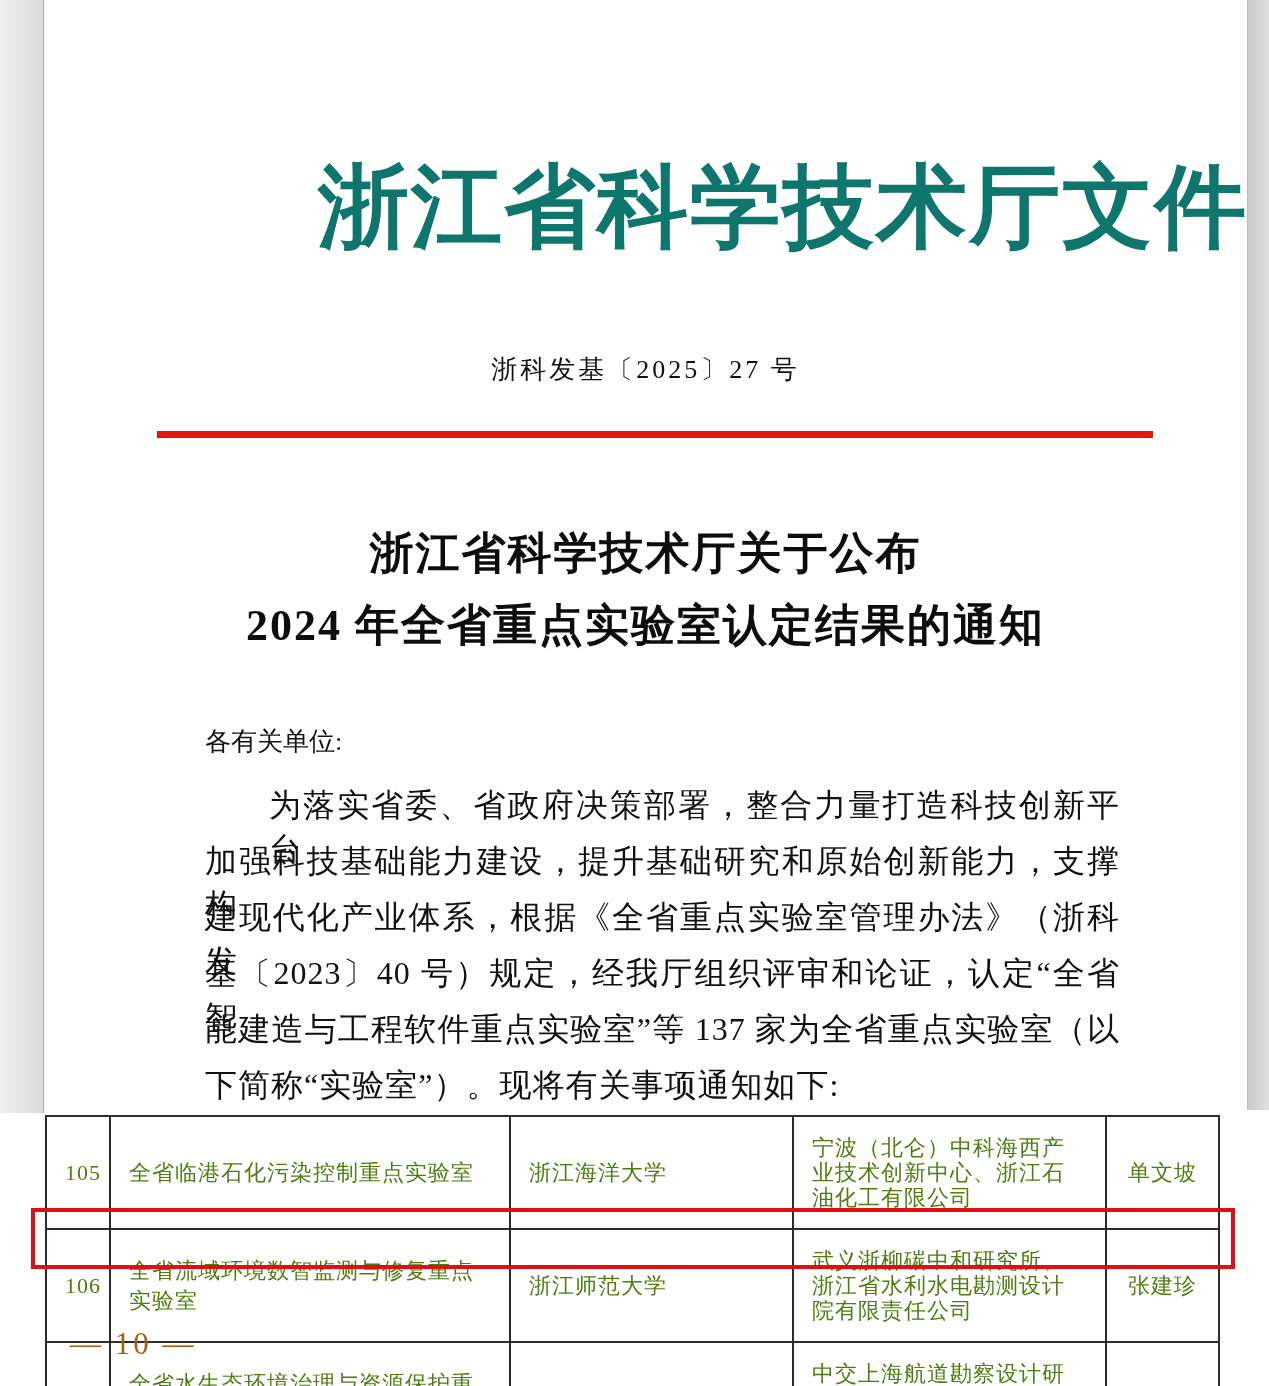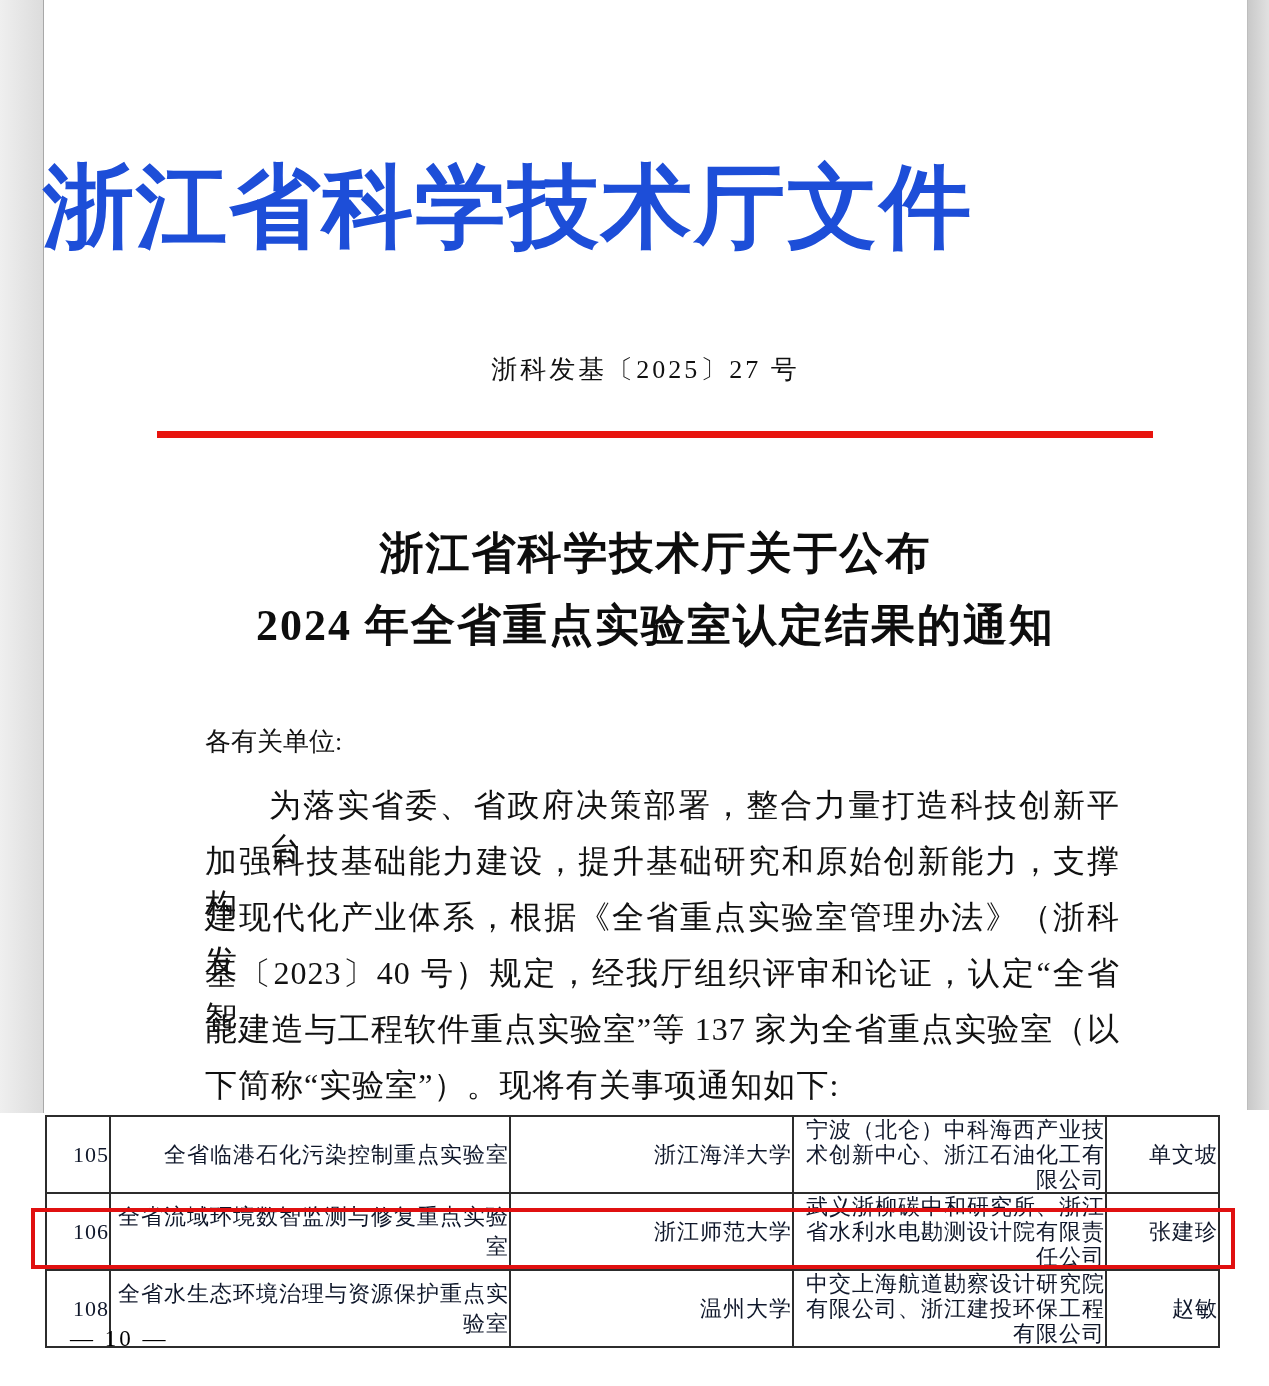--- a/index.html
+++ b/index.html
@@ -20,45 +20,44 @@
     border-right: 1px solid #a8a8a8;
   }
   .margin-right {
     left: 1247px; top: 0; width: 22px; height: 1110px;
     background: linear-gradient(to right, #c9c9c9, #e2e2e2);
     border-left: 1px solid #bdbdbd;
   }
 
   .header-title {
     left: 43px; width: 1205px; top: 146px;
-    text-align: left;
+    text-align: right;
     font-size: 91px; font-weight: bold;
     letter-spacing: 2px;
-    color: #1d4ed8;
+    color: #0f766e;
     white-space: nowrap;
   }
   .doc-number {
     left: 43px; width: 1205px; top: 352px;
     text-align: center;
     font-size: 26px;
     letter-spacing: 3px;
     color: #111;
   }
   .red-rule {
     left: 157px; top: 431px; width: 996px; height: 7px;
     background: #e8140e;
   }
   .notice-title {
     left: 43px; width: 1205px;
     text-align: center;
     font-size: 44px; font-weight: bold;
     letter-spacing: 2px;
     color: #0d0d0d;
     white-space: nowrap;
-    margin-left: 10px;
   }
   .notice-title.l1 { top: 524px; }
   .notice-title.l2 { top: 596px; text-align: center; }
 
   .salutation {
     left: 205px; top: 724px;
     font-size: 26px;
     color: #111;
   }
   .body-line {
@@ -83,25 +82,24 @@
   }
   table.lab-table {
     position: absolute; left: 45px; top: 2px;
     width: 1173px;
     border-collapse: collapse;
     table-layout: fixed;
   }
   table.lab-table td {
     border: 2px solid #2c2c2c;
     font-size: 22px;
-    color: #0f172a;
+    color: #4d7c0f;
     letter-spacing: 1px;
-    padding: 0;
+    padding: 18px;
     overflow: hidden;
-    text-align: right;
   }
   td.c-no   { text-align: center; font-size: 23px; font-family: "Liberation Serif", serif; margin-left: 48px; }
   td.c-lab  { padding-left: 22px; }
   td.c-org  { padding-left: 16px; }
   td.c-partner { font-size: 21px; line-height: 25px; padding: 2px 6px 2px 10px; letter-spacing: 0.5px; }
   td.c-person { text-align: center; }
   tr.r0 { height: 48px; }
   tr.r1 { height: 47px; }
   tr.r2 { height: 50px; }
   tr.r3 { height: 51px; }
@@ -109,23 +107,23 @@
   .highlight-box {
     position: absolute;
     left: 31px; top: 95px;
     width: 1196px; height: 53px;
     border: 4px solid #e01010;
     z-index: 5;
   }
   .page-number {
     position: absolute;
     left: 70px; top: 213px;
-    font-size: 23px;
+    font-size: 31px;
     letter-spacing: 3px;
-    color: #000000;
+    color: #a16207;
   }
 </style>
 </head>
 <body>
 
 <div>
 
   <div class="abs margin-left"></div>
   <div class="abs margin-right"></div>
 

